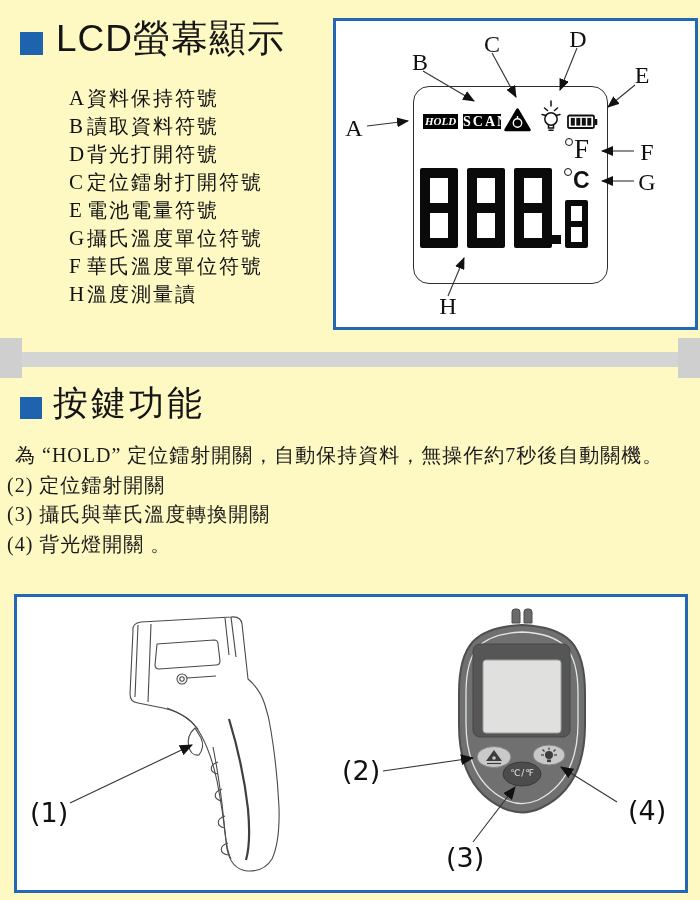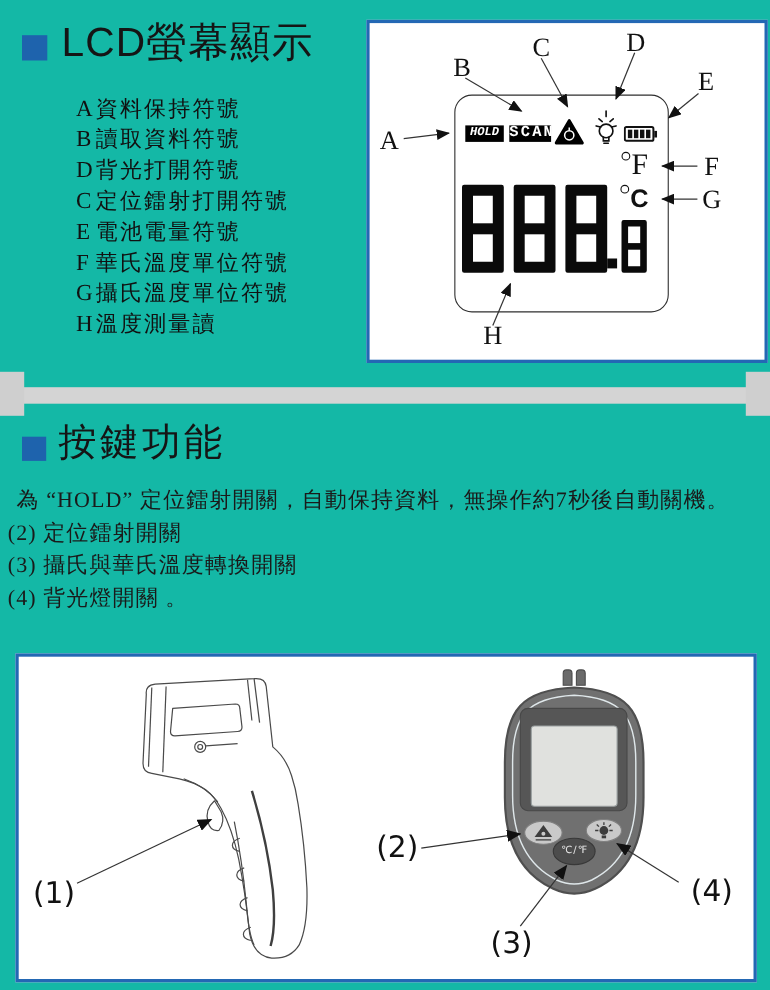--- a/index.html
+++ b/index.html
@@ -1,36 +1,36 @@
 <!DOCTYPE html>
 <html><head>
 <meta charset="utf-8">
 <style>
   html,body{margin:0;padding:0;background:#fff;}
-  #page{position:relative;width:700px;height:900px;background:#14b8a6;overflow:hidden;
+  #page{position:relative;width:700px;height:900px;background:#fef9c3;overflow:hidden;
         font-family:"Liberation Serif","DejaVu Serif",serif;color:#111;}
   .abs{position:absolute;}
 
   
   .sq{position:absolute;background:#1e63ad;}
   .h1{position:absolute;font-family:"Liberation Sans","DejaVu Sans",sans-serif;
       font-weight:500;color:#151515;letter-spacing:1px;white-space:nowrap;}
 
   
   .legend-row{height:28px;line-height:28px;font-size:20px;white-space:nowrap;}
   .legend-key{display:inline-block;width:18px;font-size:21px;font-family:"Liberation Serif",serif;}
   .legend-text{letter-spacing:2px;}
 
   
   #lcd-box{position:absolute;left:333px;top:18px;width:365px;height:312px;
            border:3px solid #2368b4;box-sizing:border-box;background:#fff;}
   #lcd-panel{position:absolute;left:77px;top:65px;width:195px;height:198px;
              border:1.5px solid #2f2f2f;border-radius:16px;box-sizing:border-box;}
   .badge{position:absolute;background:#000;color:#fff;text-align:center;
-         font-family:Liberation Mono, monospace;box-sizing:border-box;}
+         font-family:Liberation Serif, serif;box-sizing:border-box;}
   #hold-badge{left:87px;top:93px;width:35px;height:15px;font-size:11px;line-height:15px;
               font-weight:bold;font-style:italic;}
   #scan-badge{left:127px;top:93px;width:38px;height:15px;font-size:14px;line-height:15px;
               font-weight:bold;letter-spacing:2px;}
   .callout{position:absolute;width:28px;text-align:center;font-size:24px;line-height:26px;
            font-family:"Liberation Serif",serif;color:#111;}
   .deg{position:absolute;width:8px;height:8px;border:1.6px solid #111;border-radius:50%;box-sizing:border-box;}
   .unitF{position:absolute;left:238px;top:114px;font-size:27px;line-height:28px;font-family:"Liberation Serif",serif;}
   .unitC{position:absolute;left:237px;top:146px;font-size:23px;line-height:26px;font-weight:bold;
          font-family:"Liberation Sans","DejaVu Sans",sans-serif;}
@@ -69,22 +69,22 @@
 
   <div class="sq" style="left:20px;top:32px;width:23px;height:23px;"></div>
   <div class="h1" style="left:56px;top:16px;font-size:37px;line-height:46px;">LCD螢幕顯示</div>
 
   <div class="abs" style="left:69px;top:84px;">
     <div class="legend-row"><span class="legend-key">A</span><span class="legend-text">資料保持符號</span></div>
     <div class="legend-row"><span class="legend-key">B</span><span class="legend-text">讀取資料符號</span></div>
     <div class="legend-row"><span class="legend-key">D</span><span class="legend-text">背光打開符號</span></div>
     <div class="legend-row"><span class="legend-key">C</span><span class="legend-text">定位鐳射打開符號</span></div>
     <div class="legend-row"><span class="legend-key">E</span><span class="legend-text">電池電量符號</span></div>
+    <div class="legend-row"><span class="legend-key">G</span><span class="legend-text">攝氏溫度單位符號</span></div>
     <div class="legend-row"><span class="legend-key">F</span><span class="legend-text">華氏溫度單位符號</span></div>
-    <div class="legend-row"><span class="legend-key">G</span><span class="legend-text">攝氏溫度單位符號</span></div>
     <div class="legend-row"><span class="legend-key">H</span><span class="legend-text">溫度測量讀</span></div>
   </div>
 
   <div id="lcd-box">
     <div id="lcd-panel"></div>
 
     <div id="hold-badge" class="badge">HOLD</div>
     <div id="scan-badge" class="badge">SCAN</div>
 
     <svg class="abs" style="left:168px;top:87px;" width="27" height="24" viewBox="0 0 27 24">

